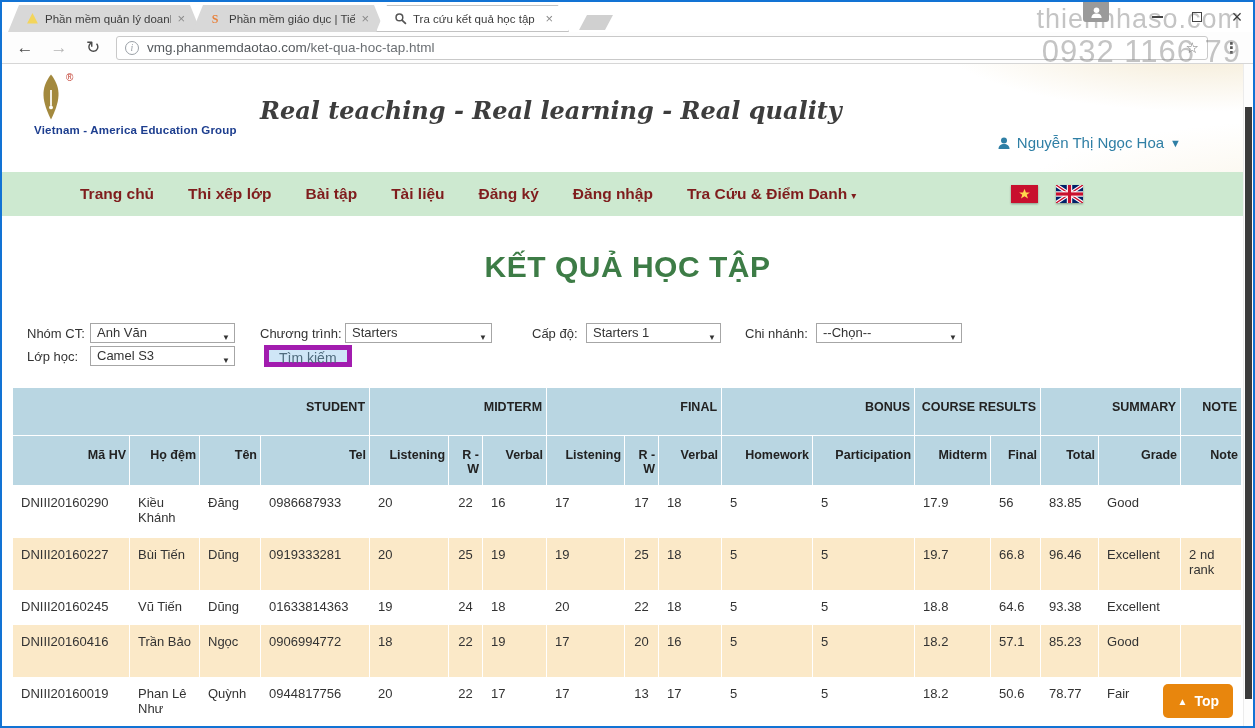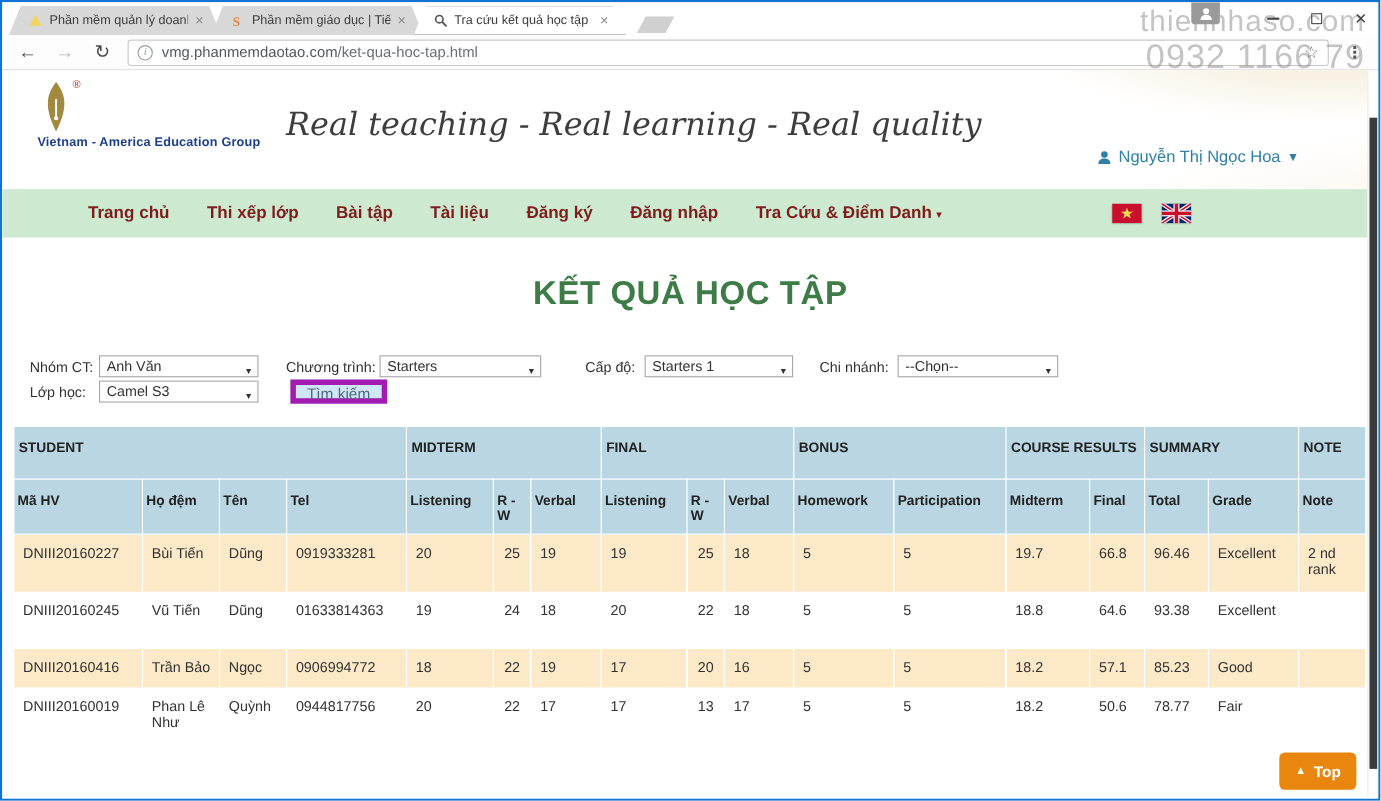--- a/index.html
+++ b/index.html
@@ -53,21 +53,21 @@
       radial-gradient(ellipse 430px 120px at 96% -25%, rgba(232,212,165,.55), transparent 62%),
       radial-gradient(ellipse 520px 150px at 105% 135%, rgba(240,226,192,.40), transparent 60%),
       #fff; }
   .logo { position:absolute; left:32px; top:6px; }
   .logo-top { display:flex; align-items:flex-start; }
   .logo-vmg { font-size:50px; line-height:52px; font-weight:bold; color:#e2231a; letter-spacing:-2px; }
   .logo-pen { margin:2px 0 0 4px; }
   .logo-reg { font-size:10px; color:#c0392b; margin:2px 0 0 2px; }
   .logo-sub { font-size:11.5px; font-weight:bold; color:#1d3e8f; margin-top:2px; letter-spacing:.2px; }
   .tagline { position:absolute; left:258px; top:32px; font-family:"DejaVu Serif","Liberation Serif",serif;
-    font-style:italic; font-size:29px; color:#3d3d3d; }
+    font-style:italic; font-size:24px; color:#3d3d3d;font-weight:bold; }
   .user-box { position:absolute; right:72px; top:70px; display:flex; align-items:center; gap:6px;
     color:#2f7fa5; font-size:15px; cursor:pointer; }
   .user-caret { font-size:11px; }
 
   
   .main-nav { position:relative; height:44px; background:#cde9d0; display:flex; align-items:center; padding-left:78px; gap:34px; }
   .nav-item { font-size:15.5px; font-weight:bold; color:#7f1d1d; cursor:pointer; white-space:nowrap; }
   .nav-caret { font-size:10px; margin-left:4px; }
   .flags { position:absolute; right:170px; top:13px; display:flex; gap:18px; }
   .flag { width:27px; height:18px; box-shadow:0 1px 2px rgba(0,0,0,.35); }
@@ -80,21 +80,21 @@
   .flabel { position:absolute; line-height:20px; }
   .fselect { position:absolute; height:20px; width:145px; background:#fff; border:1px solid #a6a6a6;
     font-size:13px; line-height:18px; padding:0 18px 0 6px; cursor:pointer; white-space:nowrap; overflow:hidden; }
   .sel-caret { position:absolute; right:4px; top:5px; font-size:8px; color:#333; }
   .search-btn { position:absolute; left:262px; top:21px; height:22px; padding:0 10px; background:#cfe6f7;
     border:5px solid #a21caf; color:#4f6b7d; font-size:14px; cursor:pointer; font-family:inherit; }
 
   
   table.results { margin:13px 8px 0 10px; width:1224px; border-collapse:collapse; table-layout:fixed; }
   .results th { background:#b9d6e2; border:1px solid #fff; color:#222; font-size:12.5px; font-weight:bold;
-    vertical-align:top; text-align:left; }
+    vertical-align:top; text-align:right; }
   .results .th-group { height:48px; padding:12px 4px 4px; }
   .results .th-col { height:50px; padding:12px 3px 4px; }
   .results td { border-left:1px solid #fff; border-right:1px solid #fff; vertical-align:top; text-align:left;
     font-size:13px; color:#333; padding:9px 5px 4px 8px; overflow:hidden; }
   .results td.ctr { text-align:center; padding-left:2px; padding-right:2px; }
   .results tbody tr { background:#fff; }
   .results tbody tr.alt { background:#fbe9c8; }
   .results tbody tr:nth-child(1) { height:52px; }
   .results tbody tr:nth-child(2) { height:52px; }
   .results tbody tr:nth-child(3) { height:35px; }
@@ -307,20 +307,39 @@
             <th class="th-col">Homework</th>
             <th class="th-col">Participation</th>
             <th class="th-col">Midterm</th>
             <th class="th-col">Final</th>
             <th class="th-col">Total</th>
             <th class="th-col">Grade</th>
             <th class="th-col">Note</th>
           </tr>
         </thead>
         <tbody>
+          <tr>
+            <td>DNIII20160290</td>
+            <td>Kiều Khánh</td>
+            <td>Đăng</td>
+            <td>0986687933</td>
+            <td>20</td>
+            <td class="ctr">22</td>
+            <td>16</td>
+            <td>17</td>
+            <td class="ctr">17</td>
+            <td>18</td>
+            <td>5</td>
+            <td>5</td>
+            <td>17.9</td>
+            <td>56</td>
+            <td>83.85</td>
+            <td>Good</td>
+            <td></td>
+          </tr>
           <tr class="alt">
             <td>DNIII20160227</td>
             <td>Bùi Tiến</td>
             <td>Dũng</td>
             <td>0919333281</td>
             <td>20</td>
             <td class="ctr">25</td>
             <td>19</td>
             <td>19</td>
             <td class="ctr">25</td>

